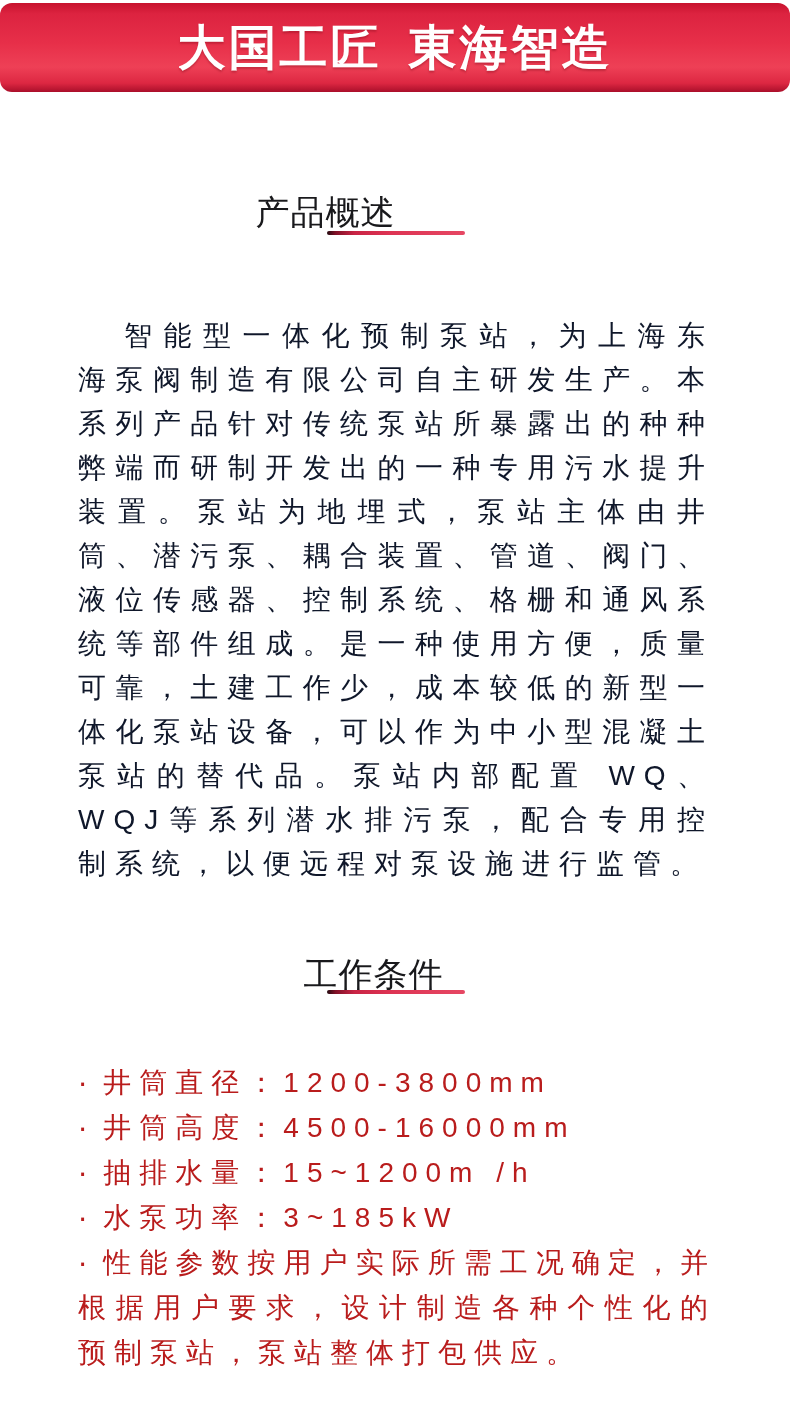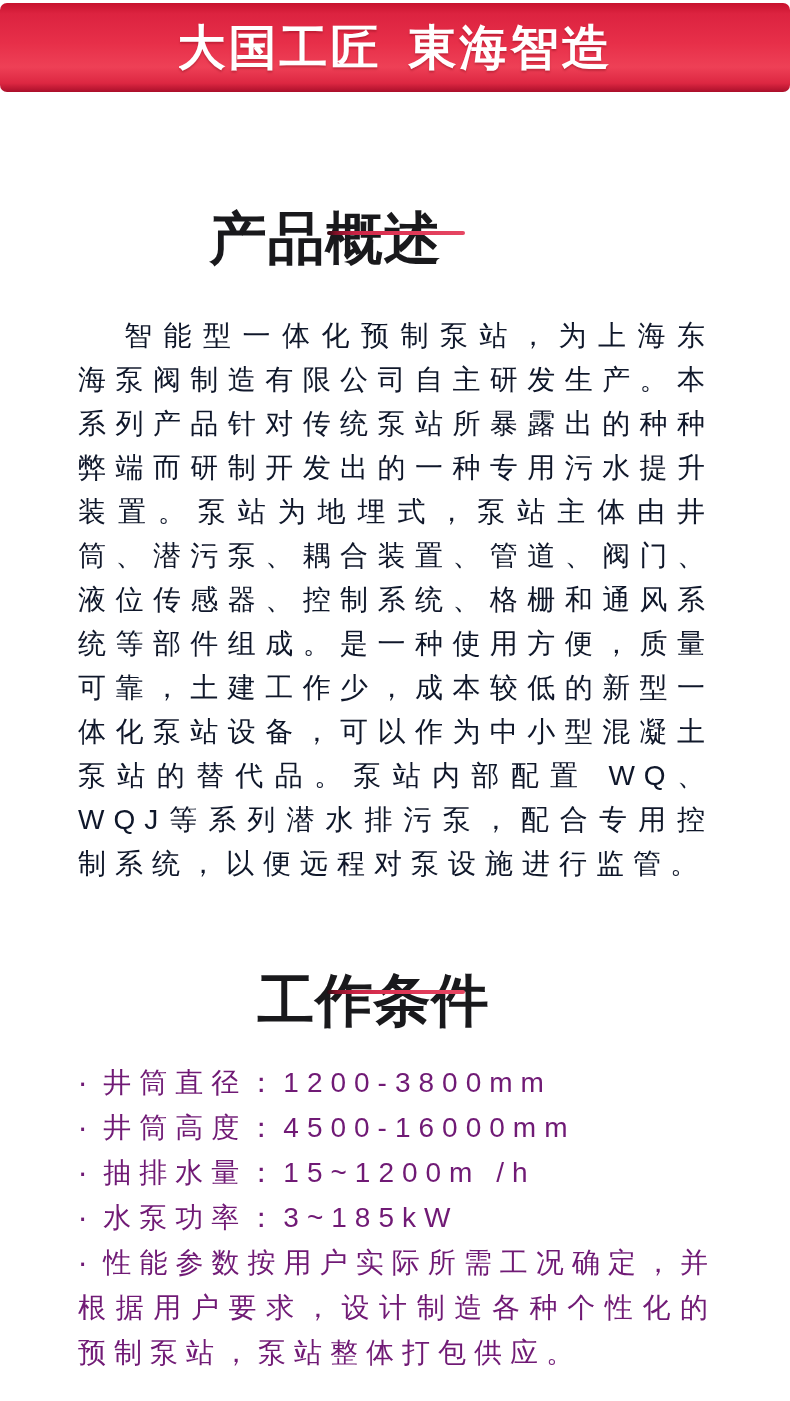--- a/index.html
+++ b/index.html
@@ -16,21 +16,21 @@
     color: #202024;
   }
 
   
   .banner {
     position: absolute;
     top: 3px;
     left: 0;
     width: 790px;
     height: 89px;
-    border-radius: 7px;
+    border-radius: 12px;
     background: linear-gradient(180deg,
       #c7122d 0%, #dc2340 12%, #e72f49 45%,
       #ee4056 72%, #dd2742 90%, #aa0f2a 100%);
     display: flex;
     align-items: center;
     justify-content: center;
     gap: 27px;
   }
   .banner-text {
     color: #ffffff;
@@ -40,22 +40,22 @@
     line-height: 1;
     text-shadow: 0 2px 2px rgba(110, 0, 16, 0.30);
   }
 
   
   .section-title {
     position: absolute;
     left: 0;
     width: 651px;
     text-align: center;
-    font-size: 57px;
-    font-weight: bold;
+    font-size: 34px;
+    font-weight: normal;
     line-height: 1;
     letter-spacing: 1px;
     color: #19191c;
   }
   #overview-title { top: 172px; }
   #work-title     { top: 934px; padding-left: 48px; }
 
   .divider {
     position: absolute;
     left: 327px;
@@ -87,21 +87,21 @@
     position: absolute;
     top: 1060px;
     left: 78px;
     width: 638px;
   }
   .spec-item {
     font-size: 28px;
     line-height: 45px;
     letter-spacing: 8px;
     text-align: justify;
-    color: #701a75;
+    color: #b91c1c;
   }
   .spec-item .bullet {
     display: inline-block;
     margin-right: 16px;
     letter-spacing: 0;
     transform: scale(1.1);
   }
 </style>
 </head>
 <body>

